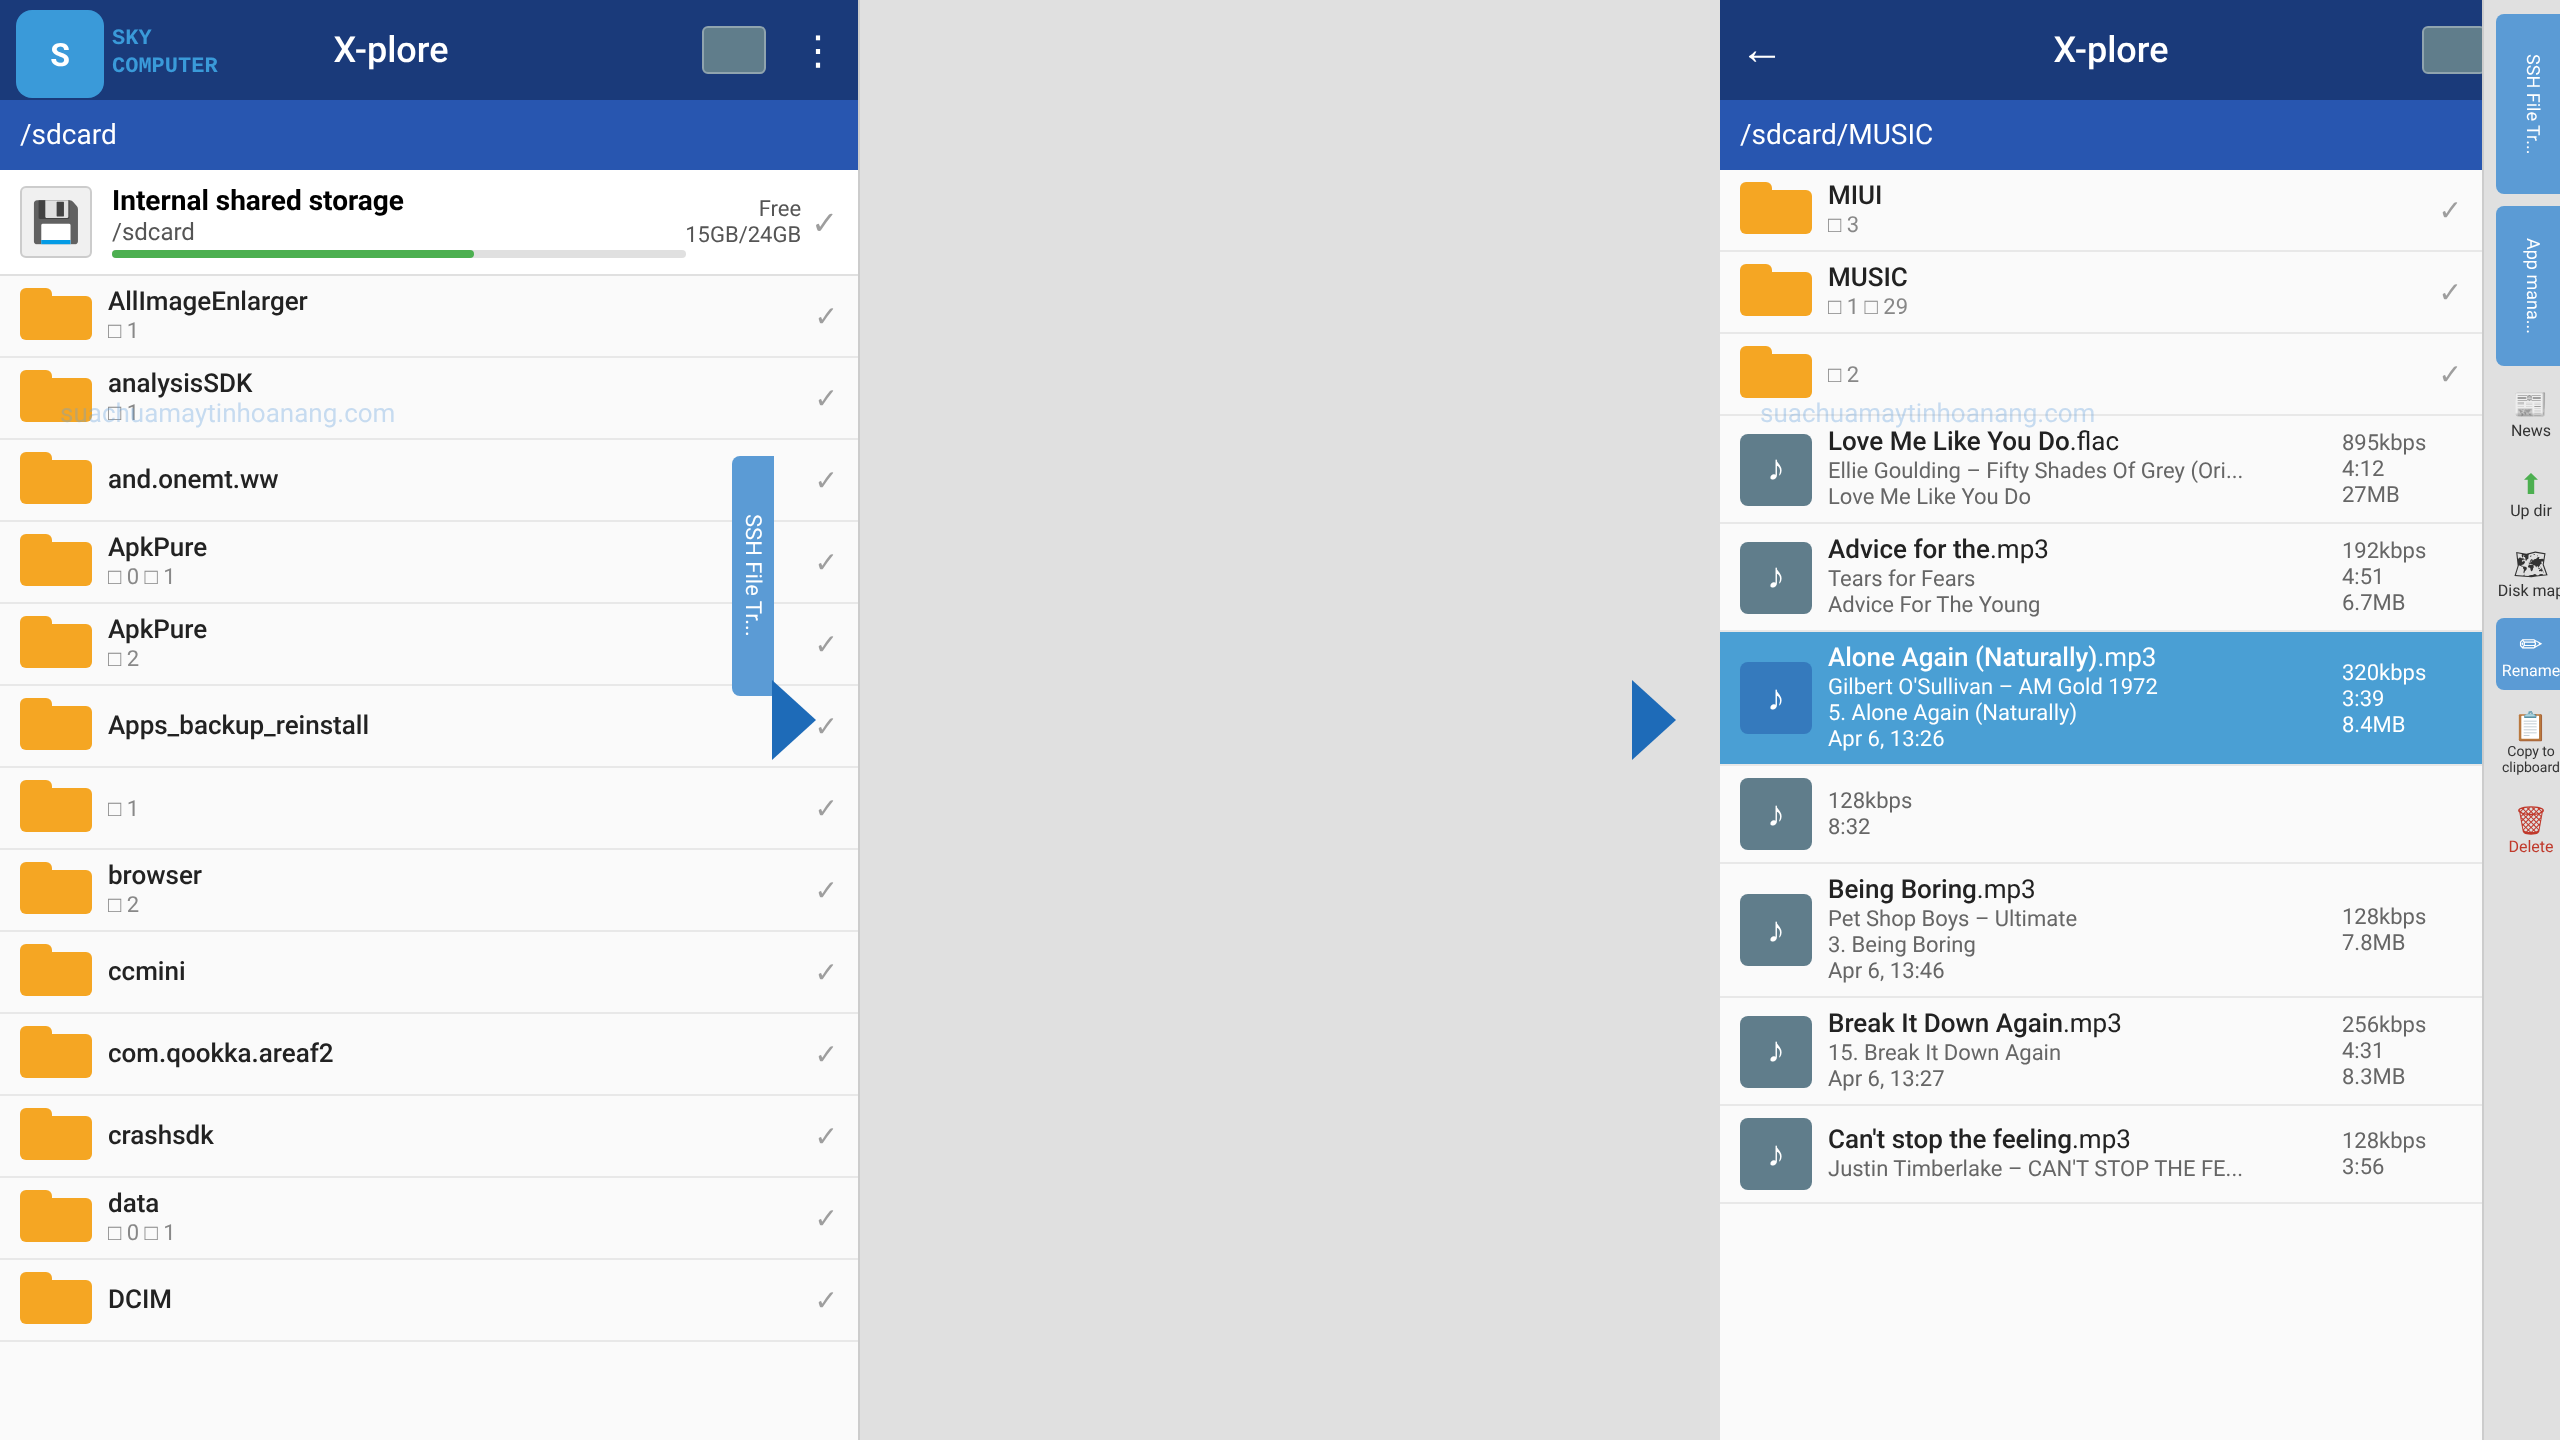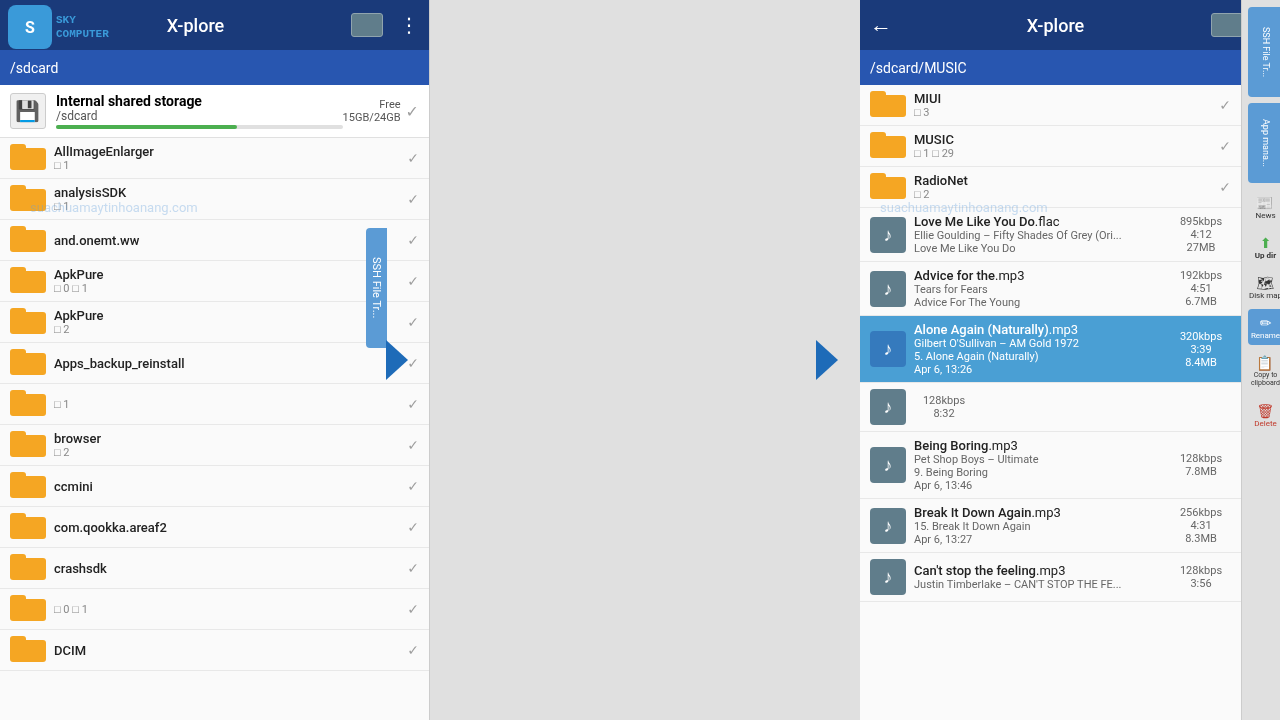--- a/index.html
+++ b/index.html
@@ -42,21 +42,21 @@
     .file-item.selected { background: #4a9fd4; }
     .file-item.selected * { color: #fff !important; }
 
     .folder-icon { width: 36px; height: 28px; margin-right: 8px; flex-shrink: 0; position: relative; }
     .folder-icon::before { content: ''; position: absolute; top: 4px; left: 0; width: 36px; height: 22px; background: #f5a623; border-radius: 0 3px 3px 3px; }
     .folder-icon::after { content: ''; position: absolute; top: 0; left: 0; width: 16px; height: 7px; background: #f5a623; border-radius: 3px 3px 0 0; }
 
     .file-info { flex: 1; }
     .file-name { font-size: 13px; font-weight: 500; color: #222; }
     .file-meta { font-size: 11px; color: #666; }
-    .file-right { text-align: center; font-size: 11px; color: #666; min-width: 60px; }
+    .file-right { text-align: left; font-size: 11px; color: #666; min-width: 60px; }
     .file-checkmark { color: #9e9e9e; font-size: 14px; margin-left: 5px; }
 
     .music-thumb { width: 36px; height: 36px; background: #607d8b; border-radius: 4px; margin-right: 8px; flex-shrink: 0; display: flex; align-items: center; justify-content: center; font-size: 18px; color: #fff; }
 
     
     .side-panel { position: absolute; right: 0; top: 0; bottom: 0; width: 42px; background: #e0e0e0; display: flex; flex-direction: column; align-items: center; padding: 5px 0; z-index: 5; border-left: 1px solid #ccc; }
     .side-btn { width: 36px; height: 36px; display: flex; flex-direction: column; align-items: center; justify-content: center; margin: 2px 0; cursor: pointer; border-radius: 4px; font-size: 9px; color: #333; text-align: center; }
     .side-btn-blue { background: #5b9bd5; color: #fff; border-radius: 4px; }
     .side-btn-red { color: #c0392b; }
 
@@ -202,20 +202,21 @@
       <div class="folder-icon"></div>
       <div class="file-info">
         <div class="file-name">crashsdk</div>
         <div class="folder-item-meta"></div>
       </div>
       <div class="file-checkmark">✓</div>
     </div>
         <div class="file-item">
       <div class="folder-icon"></div>
       <div class="file-info">
+        <div class="file-name">data</div>
         <div class="folder-item-meta">□ 0  □ 1</div>
       </div>
       <div class="file-checkmark">✓</div>
     </div>
         <div class="file-item">
       <div class="folder-icon"></div>
       <div class="file-info">
         <div class="file-name">DCIM</div>
         <div class="folder-item-meta"></div>
       </div>
@@ -250,21 +251,21 @@
 
     <div class="side-panel" style="width:48px;">
       <div class="side-btn" style="background:#5b9bd5;color:#fff;height:90px;font-size:9px;writing-mode:vertical-rl;border-radius:4px;margin-bottom:4px;">SSH File Tr...</div>
       <div class="side-btn" style="background:#5b9bd5;color:#fff;height:80px;font-size:9px;writing-mode:vertical-rl;border-radius:4px;margin-bottom:4px;">App mana...</div>
       <div class="side-btn">
         <div style="font-size:14px;">📰</div>
         <div style="font-size:8px;">News</div>
       </div>
       <div class="side-btn">
         <div style="font-size:14px;color:#4CAF50;">⬆</div>
-        <div style="font-size:8px;font-weight:bold;">Up dir</div>
+        <div style="font-size:8px;">Up dir</div>
       </div>
       <div class="side-btn">
         <div style="font-size:14px;">🗺</div>
         <div style="font-size:8px;">Disk map</div>
       </div>
       <div class="side-btn side-btn-blue">
         <div style="font-size:14px;">✏</div>
         <div style="font-size:8px;">Rename</div>
       </div>
       <div class="side-btn" style="height:44px;">
@@ -290,21 +291,20 @@
       <div class="folder-icon"></div>
       <div class="file-info">
         <div class="file-name">MUSIC</div>
         <div class="folder-item-meta">□ 1  □ 29</div>
       </div>
       <div class="file-checkmark">✓</div>
     </div>
         <div class="file-item">
       <div class="folder-icon"></div>
       <div class="file-info">
-        <div class="file-name">RadioNet</div>
         <div class="folder-item-meta">□ 2</div>
       </div>
       <div class="file-checkmark">✓</div>
     </div>
         <div class="file-item">
       <div class="music-thumb" style="background:#607d8b;">♪</div>
       <div class="file-info">
         <div class="file-name">Love Me Like You Do<span style="font-weight:normal;">.flac</span></div>
         <div class="file-meta">Ellie Goulding – Fifty Shades Of Grey (Ori...</div>
         <div class="file-meta">Love Me Like You Do</div>
@@ -350,21 +350,21 @@
         <div>128kbps</div>
         <div>8:32</div>
 
       </div>
     </div>
         <div class="file-item">
       <div class="music-thumb" style="background:#607d8b;">♪</div>
       <div class="file-info">
         <div class="file-name">Being Boring<span style="font-weight:normal;">.mp3</span></div>
         <div class="file-meta">Pet Shop Boys – Ultimate</div>
-        <div class="file-meta">9. Being Boring</div>
+        <div class="file-meta">3. Being Boring</div>
         <div class="file-meta">Apr 6, 13:46</div>
       </div>
       <div class="file-right">
         <div>128kbps</div>
         <div></div>
         <div>7.8MB</div>
       </div>
     </div>
         <div class="file-item">
       <div class="music-thumb" style="background:#607d8b;">♪</div>

